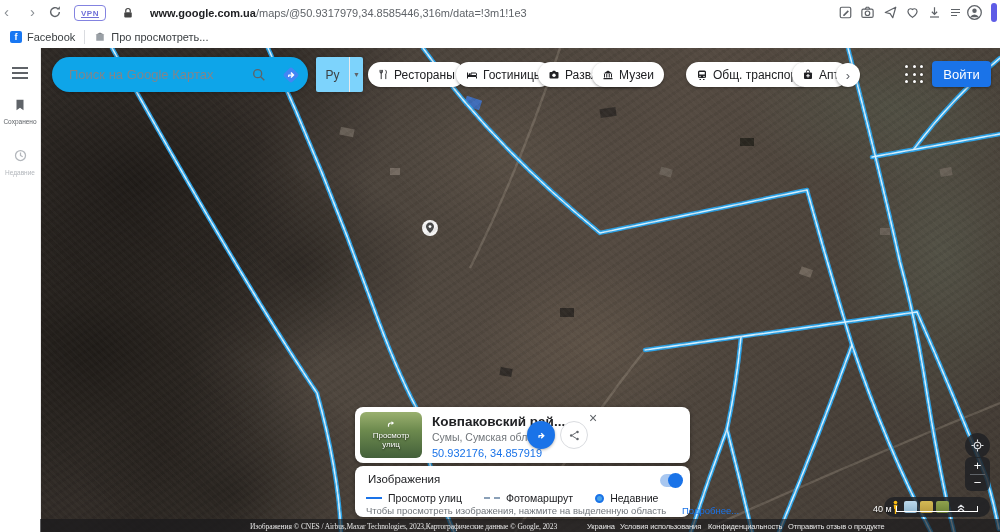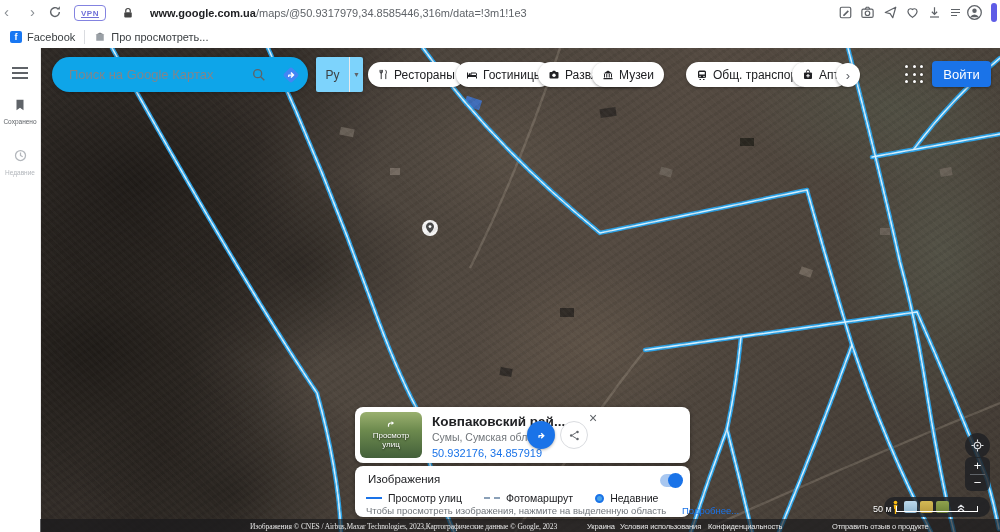--- a/index.html
+++ b/index.html
@@ -457,25 +457,25 @@
       </svg>
     <span class="mini-thumb" style="background:linear-gradient(180deg,#bcd9ec,#8fb6cf);"></span>
     <span class="mini-thumb" style="background:linear-gradient(180deg,#d3b955,#b89a3e);"></span>
     <span class="mini-thumb" style="background:linear-gradient(180deg,#90a24d,#6d8238);"></span>
     <svg width="12" height="12" viewBox="0 0 24 24" style="margin-left:3px;">
       <path d="M6 13.5l6-5 6 5M6 20l6-5 6 5" fill="none" stroke="#e8eaed" stroke-width="2.4"></path>
       </svg>
   </div>
 
   <div class="scale-wrap">
-    <span>50 м</span>
+    <span>40 м</span>
     <span class="scale-rule"></span>
   </div>
 
   <div class="status-bar">
     <span style="left:210px;font-family:Liberation Serif, serif;">Изображения © CNES / Airbus,Maxar Technologies, 2023,Картографические данные © Google, 2023</span>
     <span style="left:547px;">Украина</span>
     <span style="left:580px;">Условия использования</span>
     <span style="left:668px;">Конфиденциальность</span>
-    <span style="left:748px;margin-left:44px;">Отправить отзыв о продукте</span>
+    <span style="left:748px;">Отправить отзыв о продукте</span>
   </div>
 
 </div>
 
 </body></html>

